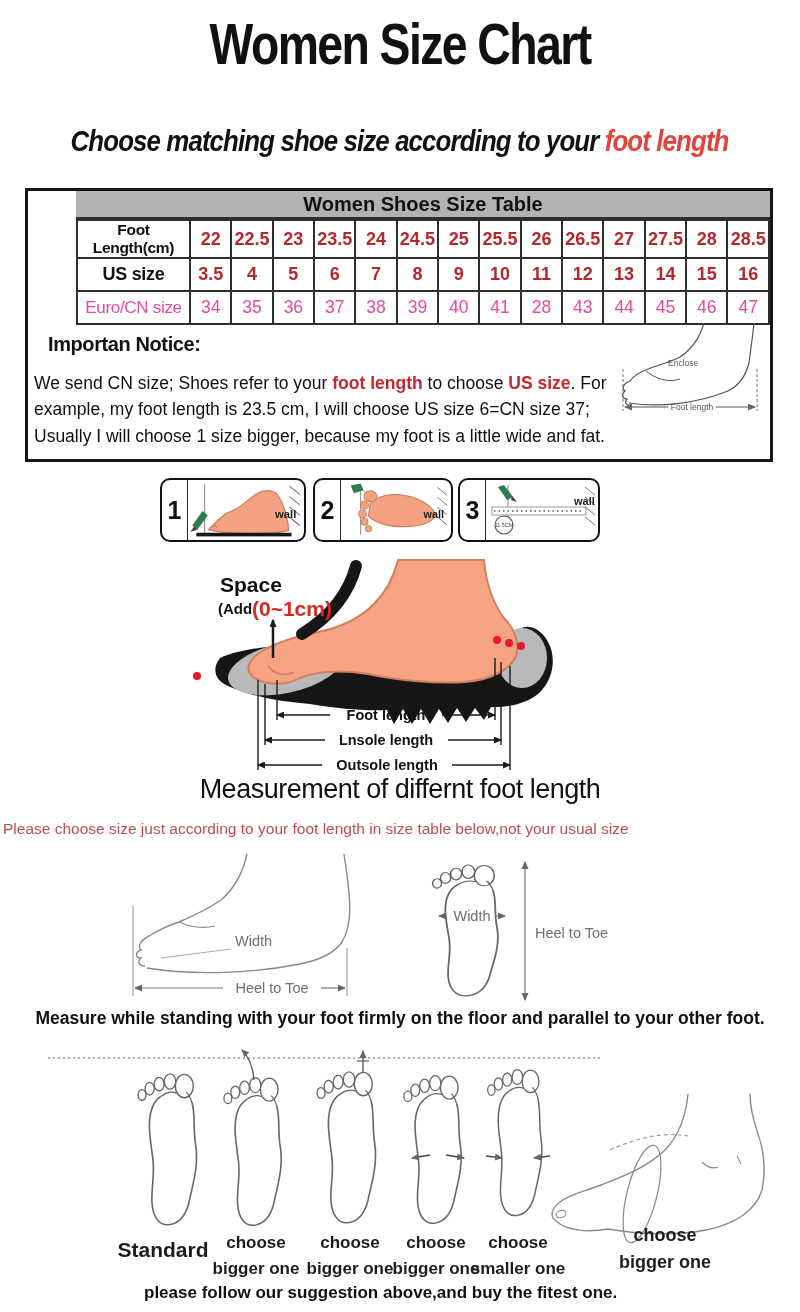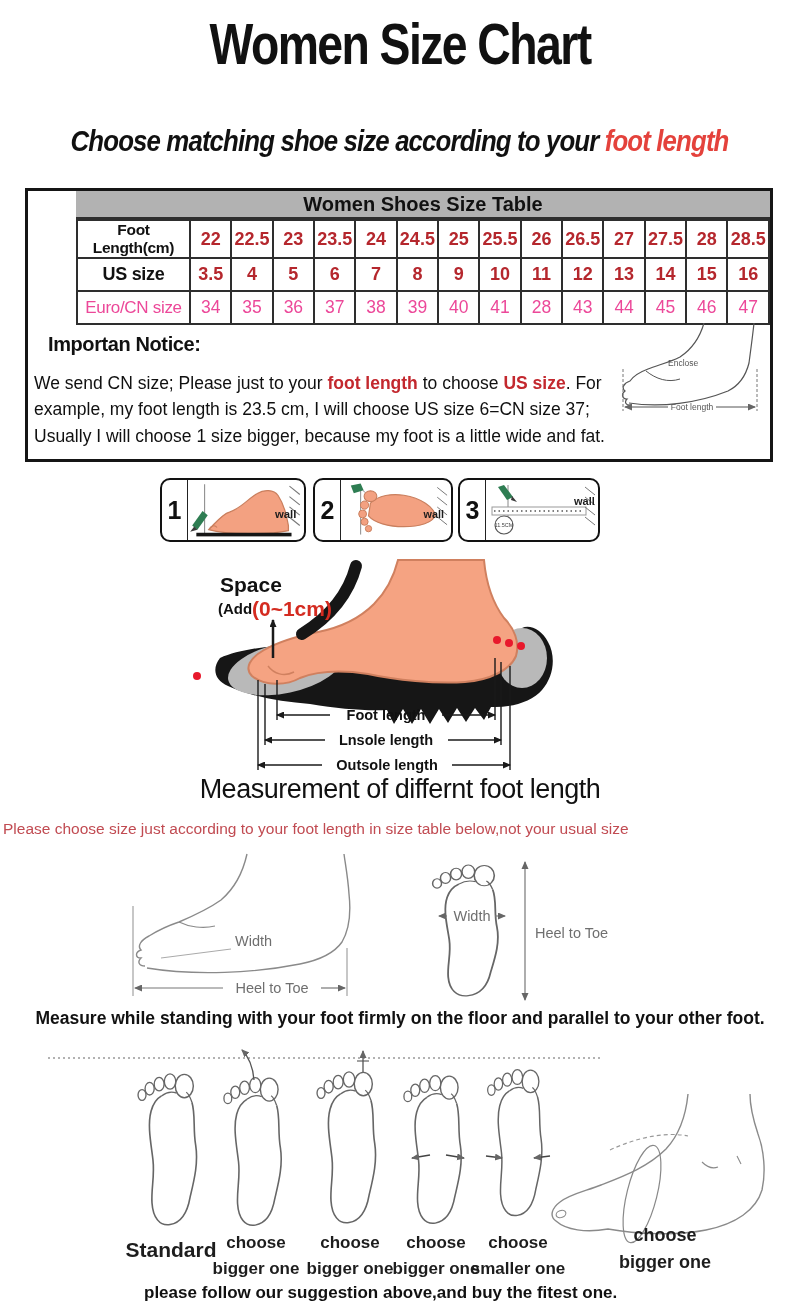--- a/index.html
+++ b/index.html
@@ -150,21 +150,21 @@
         <td>45</td>
         <td>46</td>
         <td>47</td>
       </tr>
     </tbody>
       </table>
 
     <div class="notice">
       <h3>Importan Notice:</h3>
       <div class="body">
-        <span>We send CN size; Please just to your </span><span class="rword">foot length</span><span> to choose </span><span class="rword">US size</span><span>. For example, my foot length is 23.5 cm, I will choose US size 6=CN size 37; Usually I will choose 1 size bigger, because my foot is a little wide and fat.</span>
+        <span>We send CN size; Shoes refer to your </span><span class="rword">foot length</span><span> to choose </span><span class="rword">US size</span><span>. For example, my foot length is 23.5 cm, I will choose US size 6=CN size 37; Usually I will choose 1 size bigger, because my foot is a little wide and fat.</span>
       </div>
       <svg class="notice-sketch" width="150" height="90" viewBox="0 0 150 90">
         <path class="sk" style="stroke:#555;stroke-width:1.2" d="M88,0 C84,14 76,26 64,34 C52,40 42,42 32,46 C24,49 18,52 14,58 C8,60 5,65 9,68 C5,71 6,76 11,76 C8,79 10,83 15,82"></path>
         <path class="sk" style="stroke:#555;stroke-width:1.2" d="M13,80 C45,85 82,80 112,68 C124,62 130,52 133,40 C135,25 137,10 138,0"></path>
         <path class="sk" style="stroke:#555;stroke-width:1" d="M30,48 C40,56 52,60 64,56"></path>
         <text class="t-tiny" x="52" y="43">Enclose</text>
         <line x1="7" y1="46" x2="7" y2="88" stroke="#777" stroke-width="1" stroke-dasharray="3,2"></line>
         <line x1="141" y1="46" x2="141" y2="88" stroke="#777" stroke-width="1" stroke-dasharray="3,2"></line>
         <line x1="9" y1="84" x2="52" y2="84" stroke="#555" stroke-width="1" marker-start="url(#gS)"></line>
         <line x1="100" y1="84" x2="139" y2="84" stroke="#555" stroke-width="1" marker-end="url(#gE)"></line>
@@ -366,21 +366,21 @@
     <line x1="486" y1="114" x2="502" y2="116" stroke="#444" stroke-width="1.4" marker-end="url(#gE)"></line>
     <line x1="550" y1="114" x2="534" y2="116" stroke="#444" stroke-width="1.4" marker-end="url(#gE)"></line>
 
     <path class="sk" d="M688,52 C686,72 680,92 666,107 C648,125 624,134 601,143 C586,149 570,152 560,160 C552,166 549,174 556,179 C566,188 586,191 608,187 C636,192 676,194 706,188 C736,182 756,168 762,148 C766,130 764,108 758,92 C753,77 750,62 750,52"></path>
     <ellipse cx="561" cy="172" rx="5" ry="3.5" transform="rotate(-20 561 172)" fill="none" stroke="#8a8a8a" stroke-width="1.1"></ellipse>
     <path class="sk" style="stroke-width:1.1" d="M702,120 C707,125 713,127 718,125 M737,114 L741,122"></path>
     <ellipse cx="642" cy="152" rx="15" ry="50" transform="rotate(14 642 152)" fill="none" stroke="#888" stroke-width="1.2"></ellipse>
     <path d="M610,108 C640,94 668,90 688,94" fill="none" stroke="#999" stroke-width="1.1" stroke-dasharray="4,3"></path>
   </svg>
 
-  <div class="abs ft-label std" style="left:171px;top:1234px;">
+  <div class="abs ft-label std" style="left:163px;top:1234px;">
     <div>Standard</div>
   </div>
   <div class="abs ft-label" style="left:256px;top:1230px;">
     <div>choose</div>
     <div>bigger one</div>
   </div>
   <div class="abs ft-label" style="left:350px;top:1230px;">
     <div>choose</div>
     <div>bigger one</div>
   </div>

